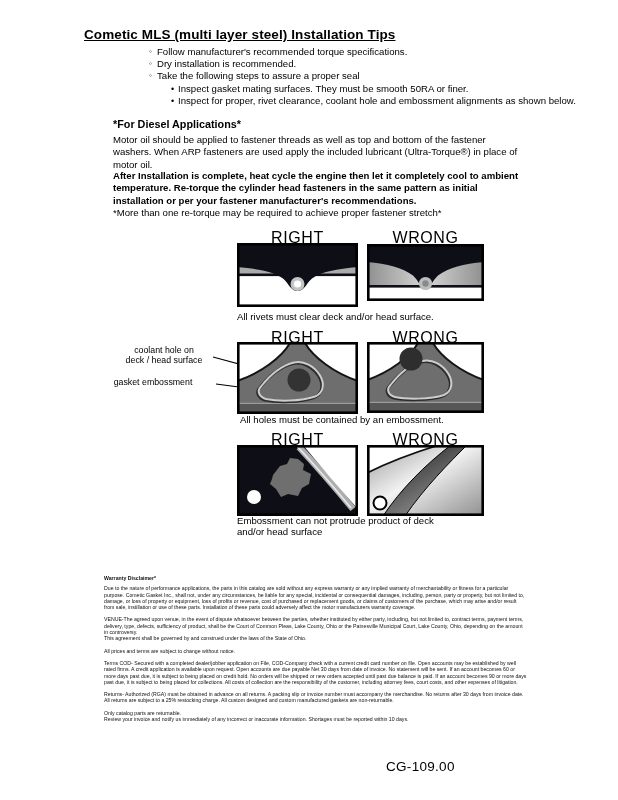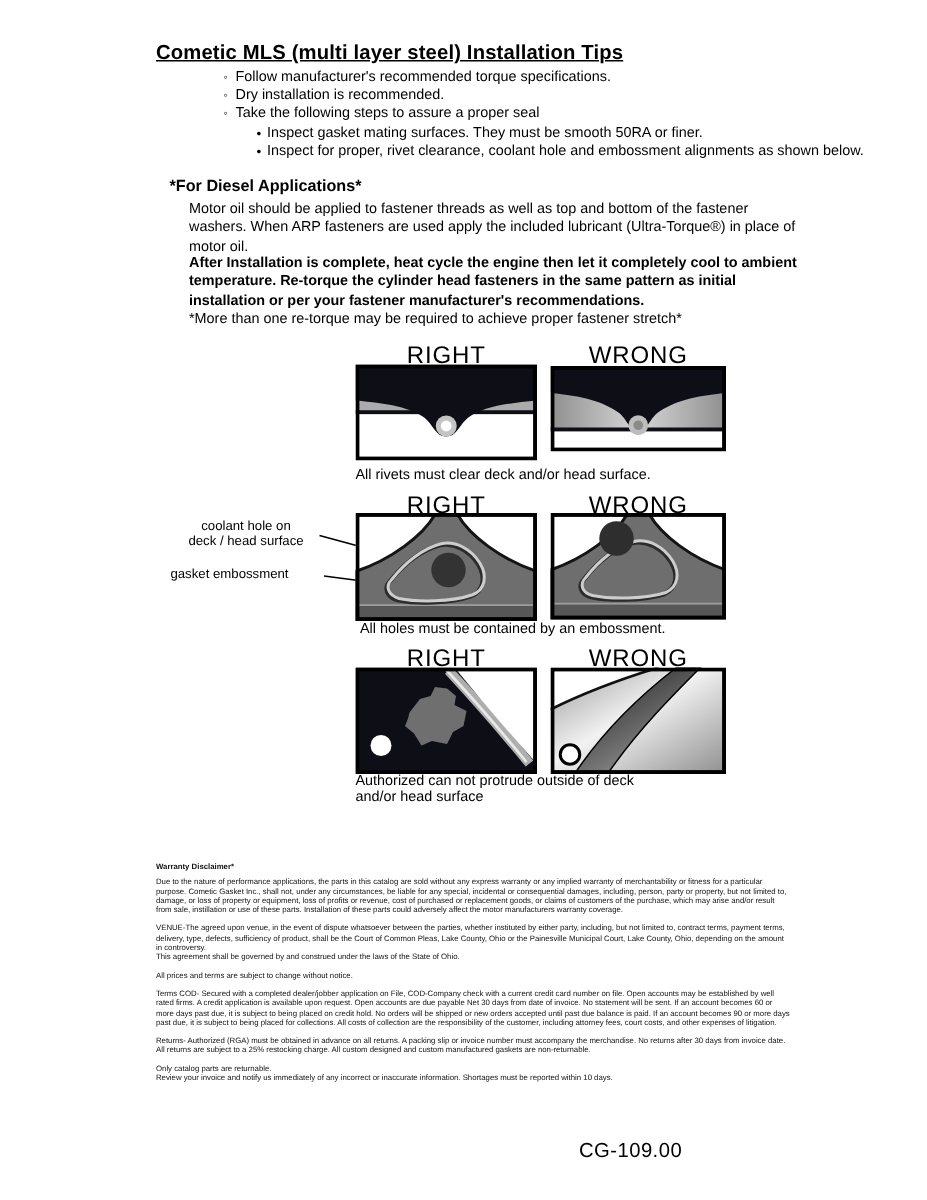--- a/index.html
+++ b/index.html
@@ -2,32 +2,32 @@
 <html><head>
 <meta charset="utf-8">
 <style>
   * { margin:0; padding:0; box-sizing:border-box; }
   html,body { background:#ffffff; }
   .page {
     position:relative; width:618px; height:800px; background:#ffffff;
     font-family:"Liberation Sans", sans-serif; color:#000; overflow:hidden;
   }
   .title {
-    position:absolute; left:104px; top:27px; width:300px;
+    position:absolute; left:84px; top:27px; width:300px;
     font-size:13.5px; font-weight:bold; text-decoration:underline;
     letter-spacing:0.1px; white-space:nowrap;
   }
   .bullets { position:absolute; left:105px; top:46px; font-size:9.6px; line-height:12.2px;margin-left:44px; }
   .b-row { white-space:nowrap; }
   .b-mark { display:inline-block; width:8px; font-size:8px; vertical-align:top; }
   .sub { margin-left:22px; }
   .sub .b-mark { width:7px; font-size:9px; }
 
   .diesel-head { position:absolute; left:113px; top:118px; font-size:10.8px; font-weight:bold; }
-  .para { position:absolute; left:113px; width:408px; font-size:9.6px; line-height:12.3px;margin-left:13px; }
+  .para { position:absolute; left:113px; width:408px; font-size:9.6px; line-height:12.3px; }
   .p1 { top:134px; }
   .p2 { top:170px;font-weight:bold; }
   .p3 { top:207px; white-space:nowrap; }
 
   .dlabel { position:absolute; font-size:16px; letter-spacing:0.6px; text-align:center; font-weight:500; }
   .dl-r1a { left:237px; top:229px; width:121px; }
   .dl-r1b { left:367px; top:229px; width:117px; }
   .dl-r2a { left:237px; top:329px; width:121px; }
   .dl-r2b { left:367px; top:329px; width:117px; }
   .dl-r3a { left:237px; top:431px; width:121px; }
@@ -181,21 +181,21 @@
       </defs>
       <rect x="0" y="0" width="117" height="71" fill="url(#gDeck)"></rect>
       <path d="M0,0 L72,0 C46,8 20,18 0,28 Z" fill="#ffffff"></path>
       <path d="M0,28 C20,18 46,8 72,0" fill="none" stroke="#111" stroke-width="1.8"></path>
       <path d="M100,0 L84,0 C58,20 34,44 16,71 L38,71 C58,42 82,18 100,0 Z" fill="url(#gEmb)" stroke="#000" stroke-width="1"></path>
       <circle cx="13" cy="58" r="6.5" fill="#ffffff" stroke="#000" stroke-width="2"></circle>
       <rect x="1.3" y="1.3" width="114.4" height="68.4" fill="none" stroke="#000" stroke-width="2.6"></rect>
     </svg>
   </div>
   <div class="caption cap3">
-    <div>Authorized can not protrude outside of deck</div>
+    <div>Embossment can not protrude product of deck</div>
     <div>and/or head surface</div>
   </div>
 
   <div class="legal">
     <div class="lg-head">Warranty Disclaimer*</div>
     <p>Due to the nature of performance applications, the parts in this catalog are sold without any express warranty or any implied warranty of merchantability or fitness for a particular purpose.  Cometic Gasket Inc., shall not, under any circumstances, be liable for any special, incidental or consequential damages, including, person, party or property, but not limited to, damage, or loss of property or equipment, loss of profits or revenue, cost of purchased or replacement goods, or claims of customers of the purchase, which may arise and/or result from sale, instillation or use of these parts.  Installation of these parts could adversely affect the motor manufacturers warranty coverage.</p>
     <p class="tight">VENUE-The agreed upon venue, in the event of dispute whatsoever between the parties, whether instituted by either party, including, but not limited to, contract terms, payment terms, delivery, type, defects, sufficiency of product, shall be the Court of Common Pleas, Lake County, Ohio or the Painesville Municipal Court, Lake County, Ohio, depending on the amount in controversy.</p>
     <p>This agreement shall be governed by and construed under the laws of the State of Ohio.</p>
     <p>All prices and terms are subject to change without notice.</p>
     <p>Terms COD- Secured with a completed dealer/jobber application on File, COD-Company check with a current credit card number on file.  Open accounts may be established by well rated firms.  A credit application is available upon request.  Open accounts are due payable Net 30 days from date of invoice.  No statement will be sent.  If an account becomes 60 or more days past due, it is subject to being placed on credit hold.  No orders will be shipped or new orders accepted until past due balance is paid.  If an account becomes 90 or more days past due, it is subject to being placed for collections.  All costs of collection are the responsibility of the customer, including attorney fees, court costs, and other expenses of litigation.</p>

